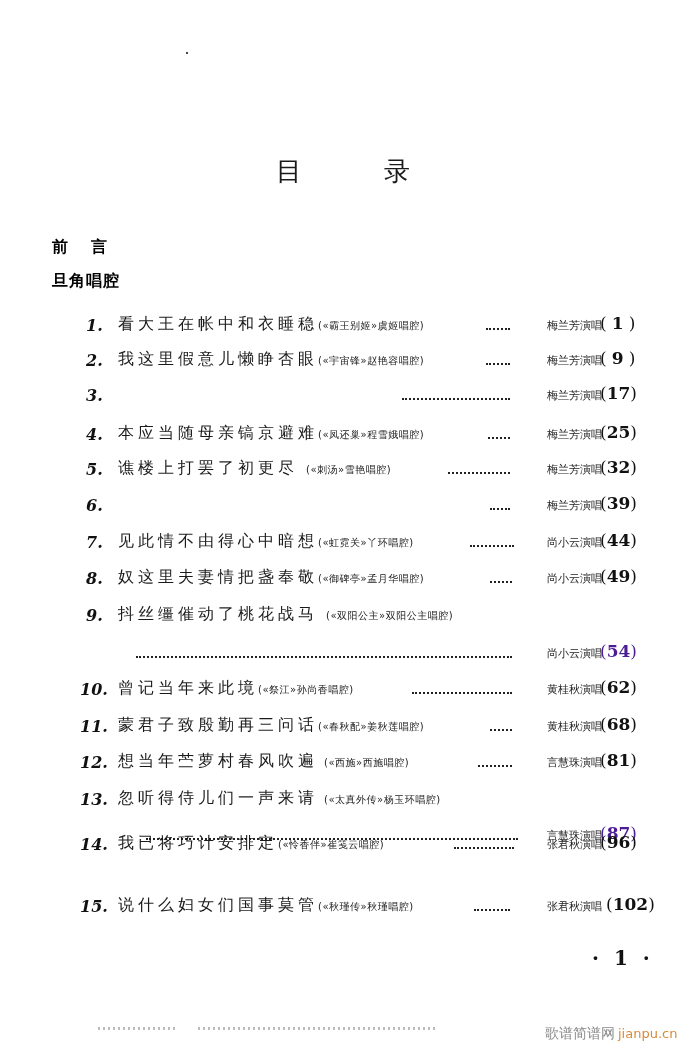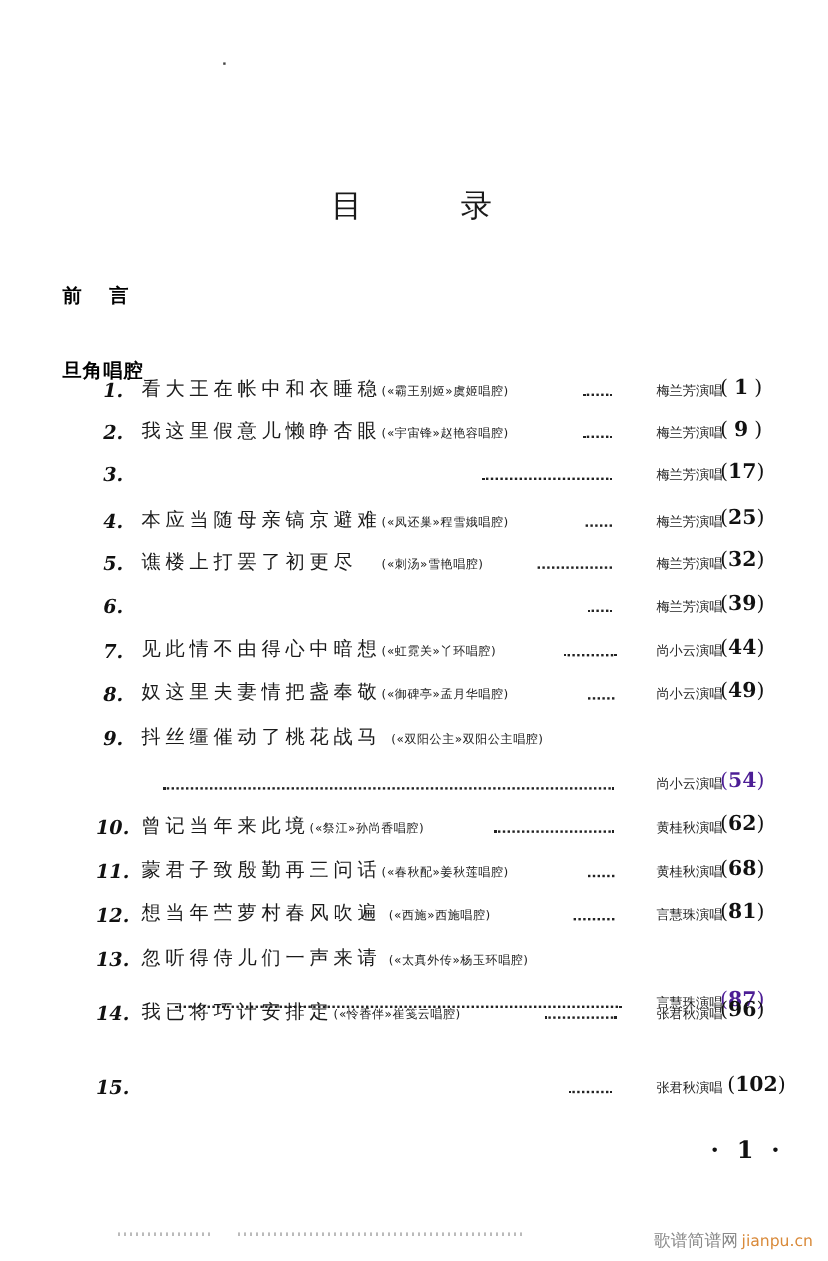--- a/index.html
+++ b/index.html
@@ -40,21 +40,21 @@
       position: absolute;
       left: 52px;
       font-family: "DejaVu Sans", sans-serif;
       font-weight: bold;
       font-size: 16px;
       color: #000;
       letter-spacing: 1px;
     }
     .heading.preface { top: 237px; word-spacing: 0; }
     .heading.preface .c2 { margin-left: 22px; }
-    .heading.section { top: 271px; margin-top: 28px; }
+    .heading.section { top: 271px; }
 
     .entry {
       position: absolute;
       left: 0;
       width: 690px;
       height: 30px;
     }
     .entry .num {
       position: absolute;
       left: 86px;
@@ -217,21 +217,21 @@
 <div class="entry" style="top:421px">
   <span class="num">4.</span>
   <span class="song"><span>本应当随母亲镐京避难</span><span class="note">(«凤还巢»程雪娥唱腔)</span></span>
   <span class="leader" style="left:488px;width:22px"></span>
   <span class="singer">梅兰芳演唱</span>
   <span class="page">(<span class="pn">25</span>)</span>
 </div>
 
 <div class="entry" style="top:456px">
   <span class="num">5.</span>
-  <span class="song"><span>谯楼上打罢了初更尽</span><span class="note" style="margin-left:20px">(«刺汤»雪艳唱腔)</span></span>
+  <span class="song"><span>谯楼上打罢了初更尽</span><span class="note" style="margin-left:8px">(«刺汤»雪艳唱腔)</span></span>
   <span class="leader" style="left:448px;width:62px"></span>
   <span class="singer">梅兰芳演唱</span>
   <span class="page">(<span class="pn">32</span>)</span>
 </div>
 
 <div class="entry" style="top:492px">
   <span class="num">6.</span>
   <span class="leader" style="left:490px;width:20px"></span>
   <span class="singer">梅兰芳演唱</span>
   <span class="page">(<span class="pn">39</span>)</span>
@@ -300,20 +300,21 @@
 <div class="entry" style="top:831px">
   <span class="num" style="left:80px">14.</span>
   <span class="song"><span>我已将巧计安排定</span><span class="note">(«怜香伴»崔笺云唱腔)</span></span>
   <span class="leader" style="left:454px;width:60px"></span>
   <span class="singer">张君秋演唱</span>
   <span class="page">(<span class="pn">96</span>)</span>
 </div>
 
 <div class="entry" style="top:893px">
   <span class="num" style="left:80px">15.</span>
+  <span class="song"><span>说什么妇女们国事莫管</span><span class="note">(«秋瑾传»秋瑾唱腔)</span></span>
   <span class="leader" style="left:474px;width:36px"></span>
   <span class="singer">张君秋演唱</span>
   <span class="page" style="right:44px">(<span class="pn">102</span>)</span>
 </div>
 
 <div class="folio">· 1 ·</div>
 
 <div class="bottom-noise" style="left:98px;width:80px"></div>
 <div class="bottom-noise" style="left:198px;width:240px"></div>
 

